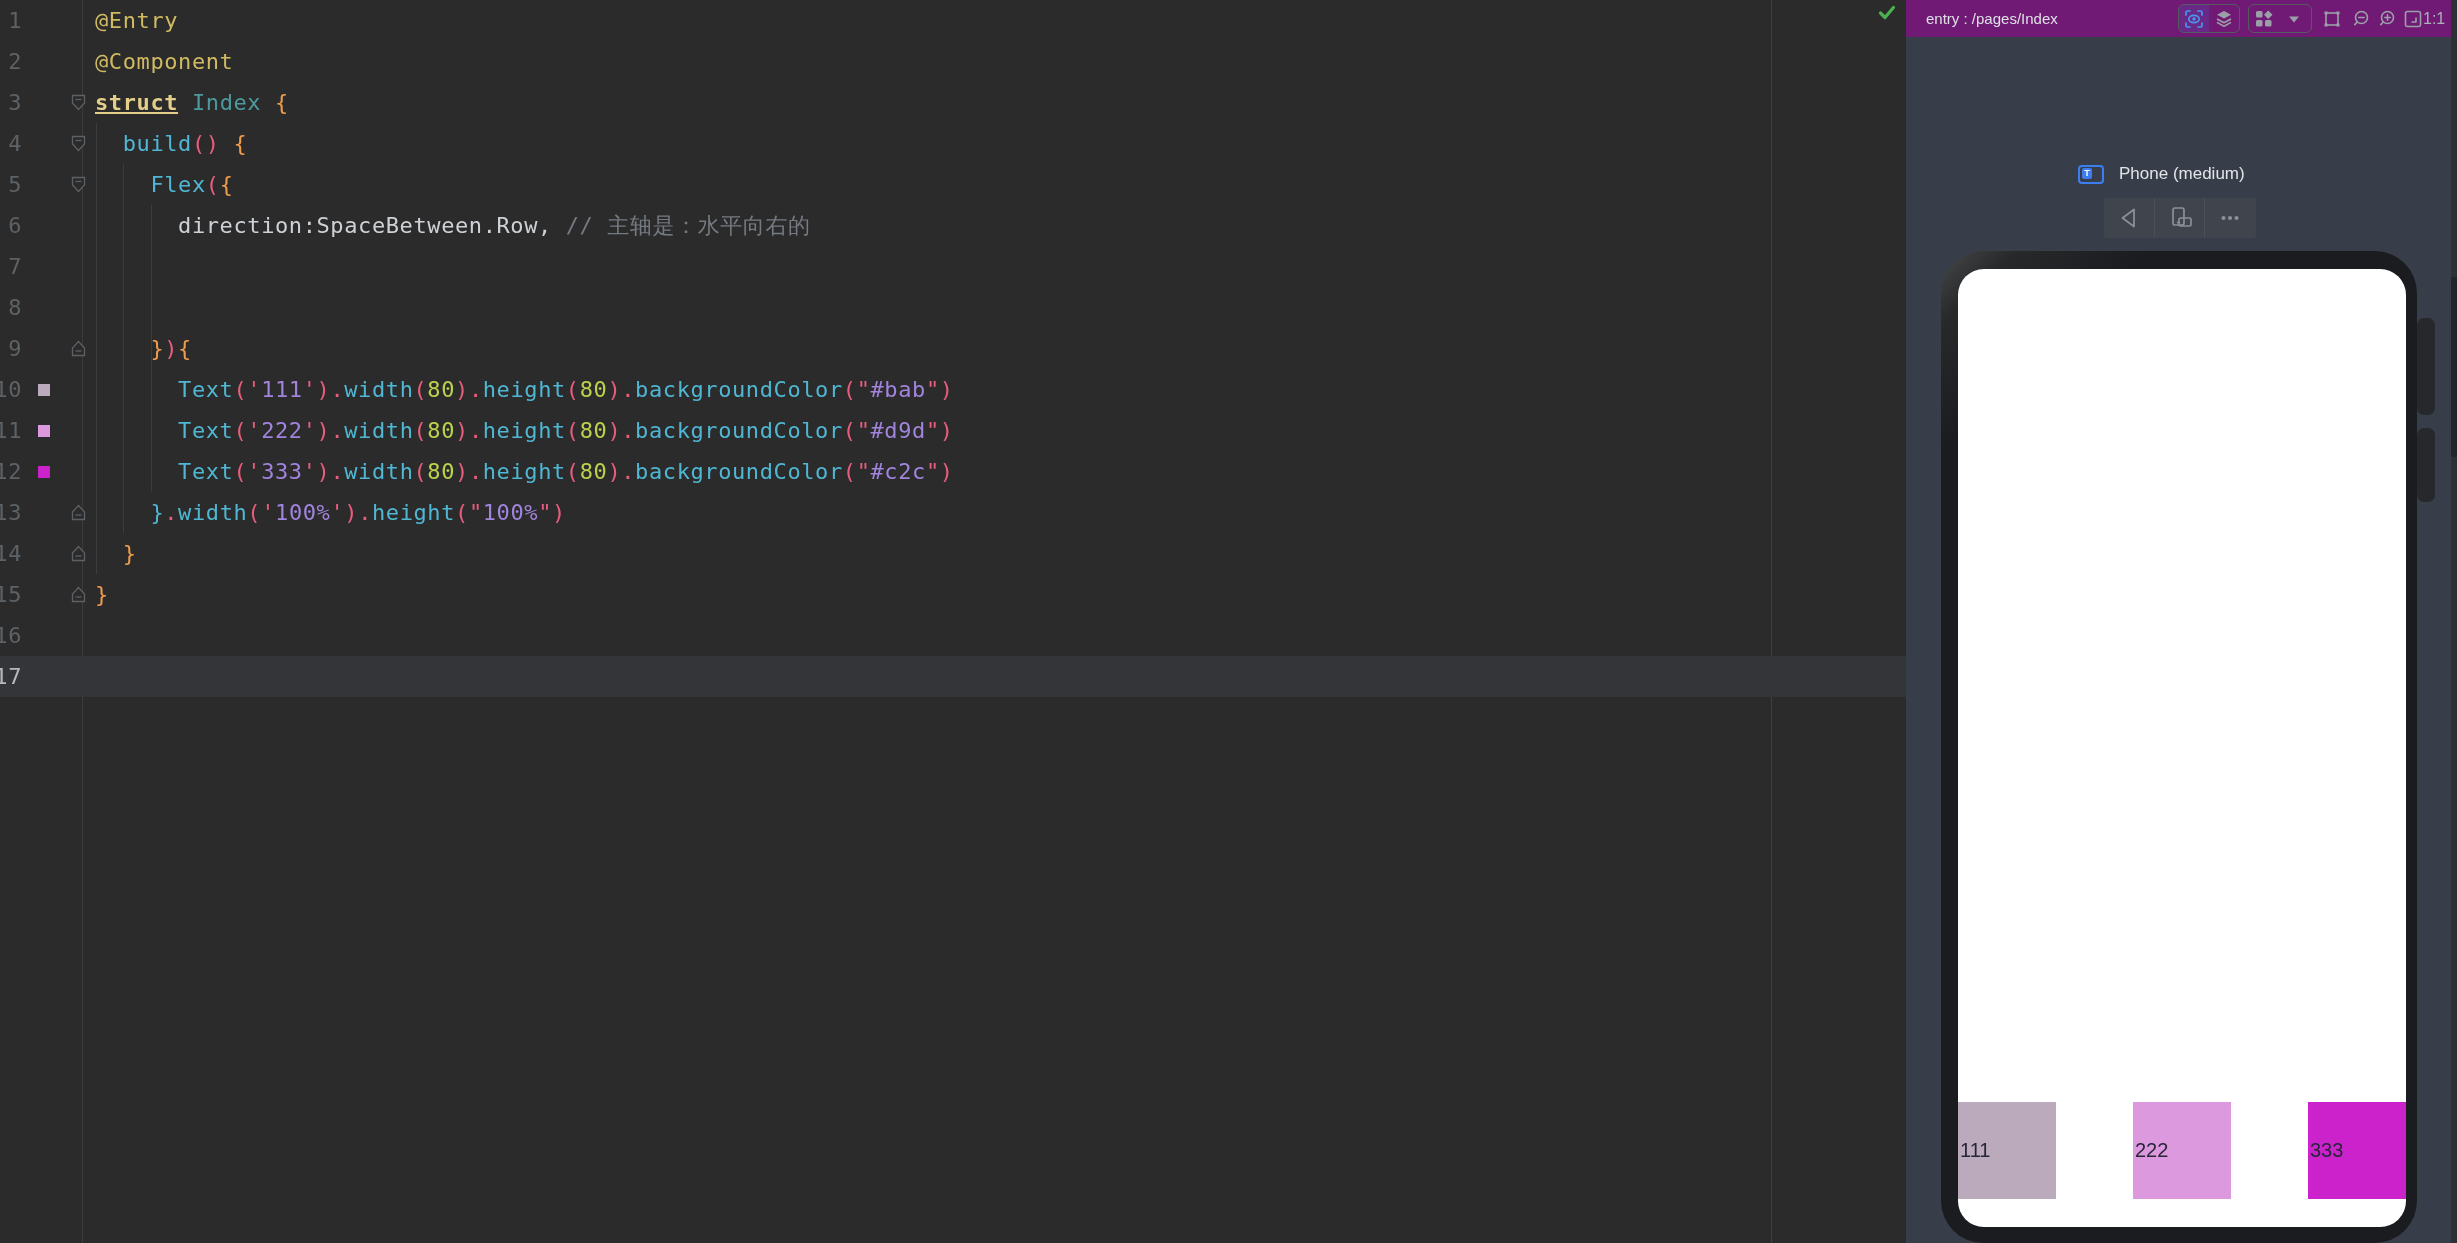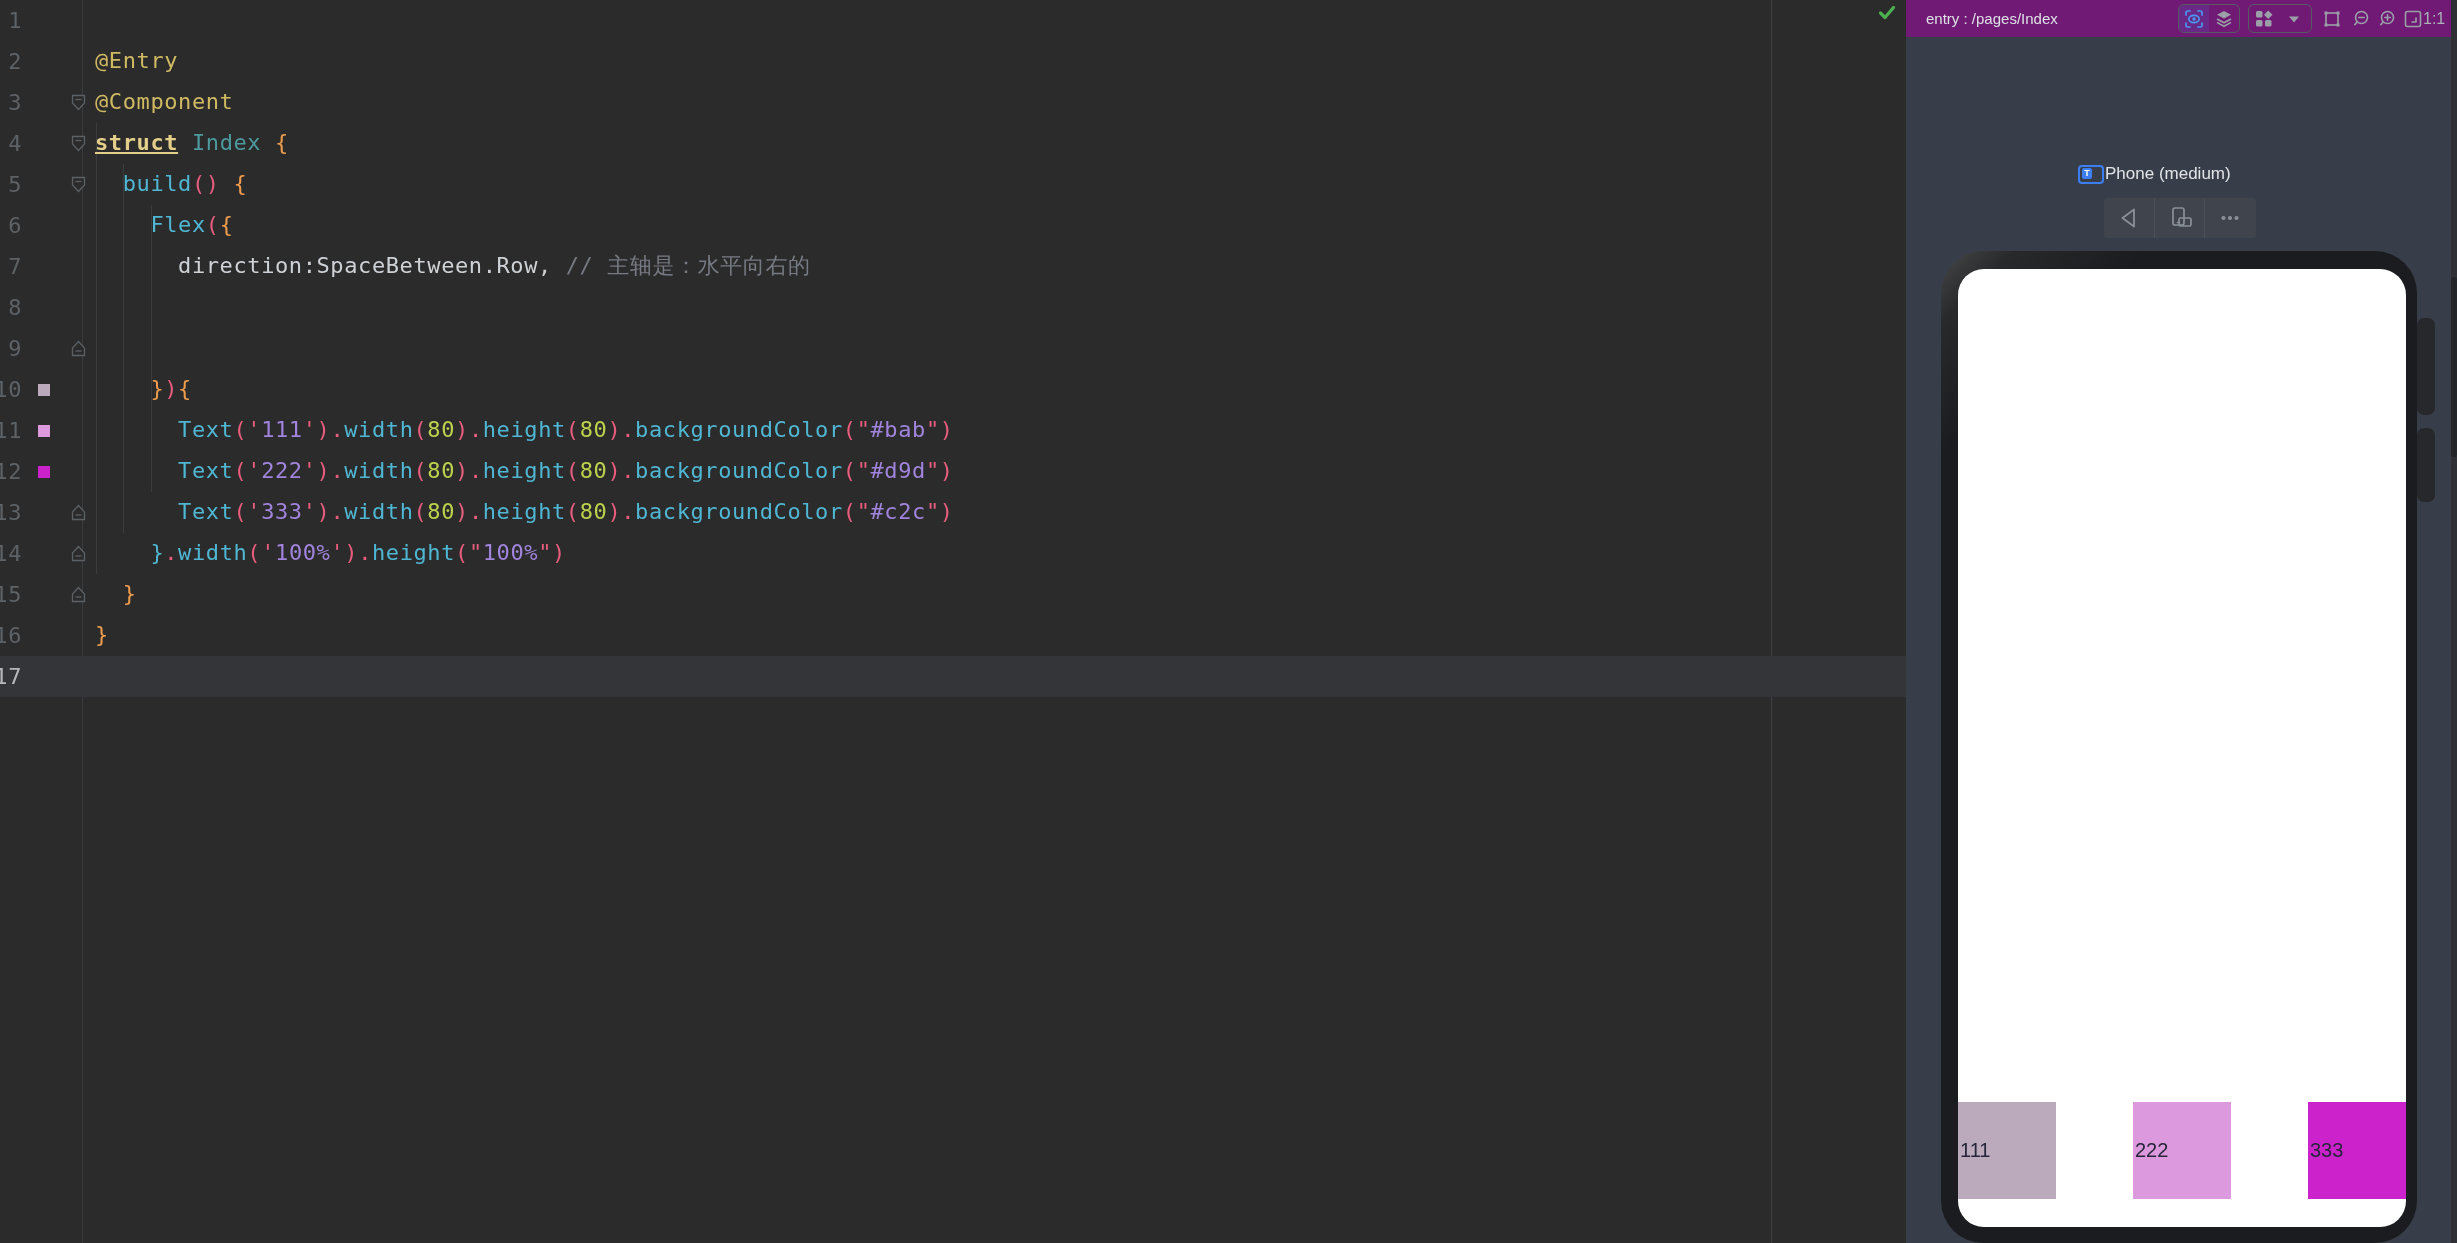--- a/index.html
+++ b/index.html
@@ -19,21 +19,21 @@
   .row { position:relative; height:41px; width:1906px; }
   .row.current { background:#333538; }
   .num { position:absolute; right:1884px; top:0; width:80px; text-align:right;
          font-family:"DejaVu Sans Mono", monospace; font-size:22px; line-height:41px;
          letter-spacing:0.6px; color:#5d6266; }
   .row.current .num { color:#b5b8ba; }
   .swatch { position:absolute; left:38px; top:15px; width:12px; height:12px; }
   .fold { position:absolute; left:71px; top:12px; }
   .code { position:absolute; left:95px; top:0; white-space:pre;
           font-family:"DejaVu Sans Mono", monospace; font-size:22px; line-height:41px;
-          letter-spacing:0.6px;margin-top:40px; }
+          letter-spacing:0.6px; }
   .c-anno    { color:#d0ba62; }
   .c-kw      { color:#e4cf8a; font-weight:bold;text-decoration:underline; }
   .c-type    { color:#4d9a9e; }
   .c-fn      { color:#4fb7d3; }
   .c-paren   { color:#e85d7d; }
   .c-brace   { color:#ef9d4d; }
   .c-str     { color:#a184dd; }
   .c-num     { color:#bcd14c; }
   .c-plain   { color:#ced2d6; }
   .c-comment { color:#757a82; }
@@ -60,21 +60,21 @@
   .scroll-thumb { position:absolute; right:0; top:277px; width:6px; height:180px;
                   background:#232528; border-radius:3px; }
 
   .device-row { position:absolute; left:172px; top:160px; height:28px; display:flex;
                 align-items:center; }
   .t-badge { width:26px; height:19px; border:2px solid #3c7ef2; border-radius:4px;
              position:relative; }
   .t-badge-fill { position:absolute; left:2px; top:1.5px; width:10px; height:11px;
                   background:#3c7ef2; border-radius:2px; color:#fff; font-size:9px;
                   font-weight:bold; text-align:center; line-height:11px; }
-  .device-label { margin-left:1px; font-size:17px; color:#e2e4e8; white-space:nowrap; }
+  .device-label { margin-left:15px; font-size:17px; color:#e2e4e8; white-space:nowrap; }
 
   .mini-toolbar { position:absolute; left:198px; top:198px; width:152px; height:40px;
                   background:#3f444d; border-radius:3px; display:flex; }
   .mt-btn { width:50px; height:40px; display:flex; align-items:center;
             justify-content:center; }
   .mt-btn + .mt-btn { border-left:1px solid #4b5058; }
 
   .side-btn { position:absolute; background:#26282c; border-radius:7px; width:18px; }
   .side-btn.b1 { left:511px; top:318px; height:97px; }
   .side-btn.b2 { left:511px; top:428px; height:74px; }

